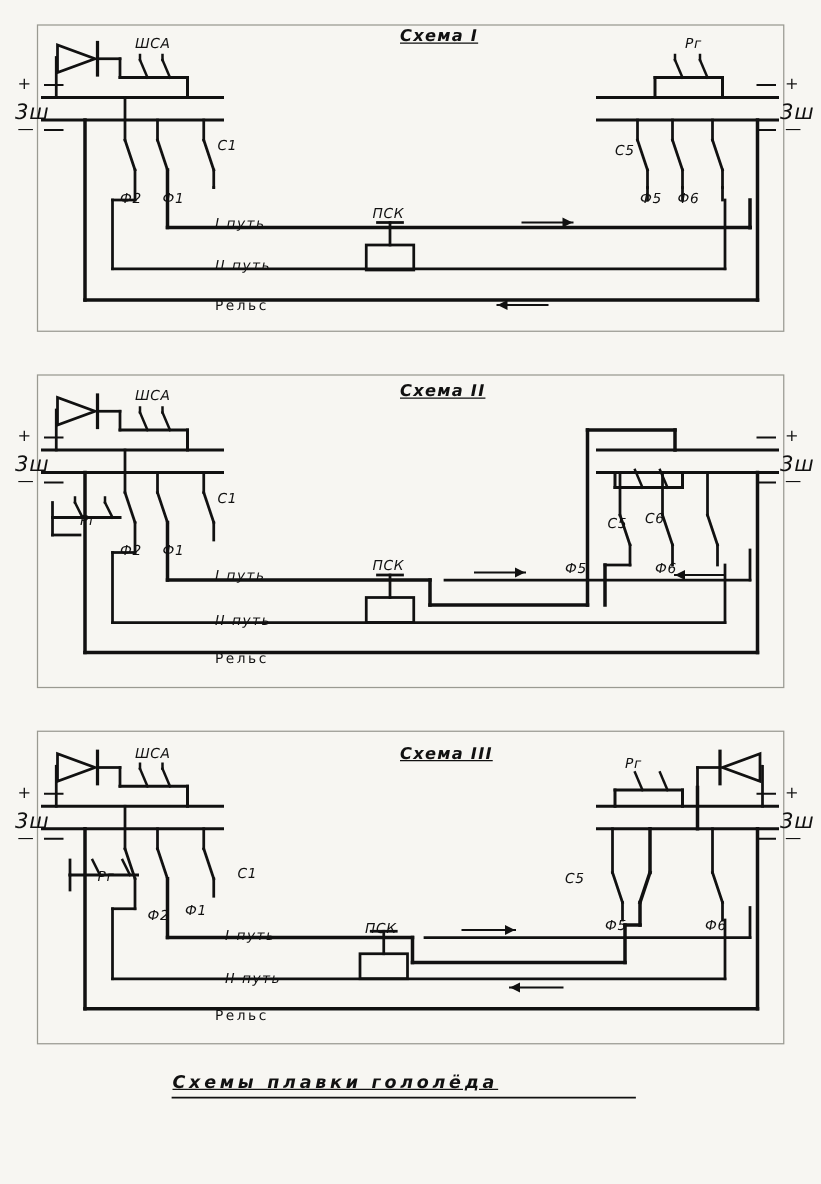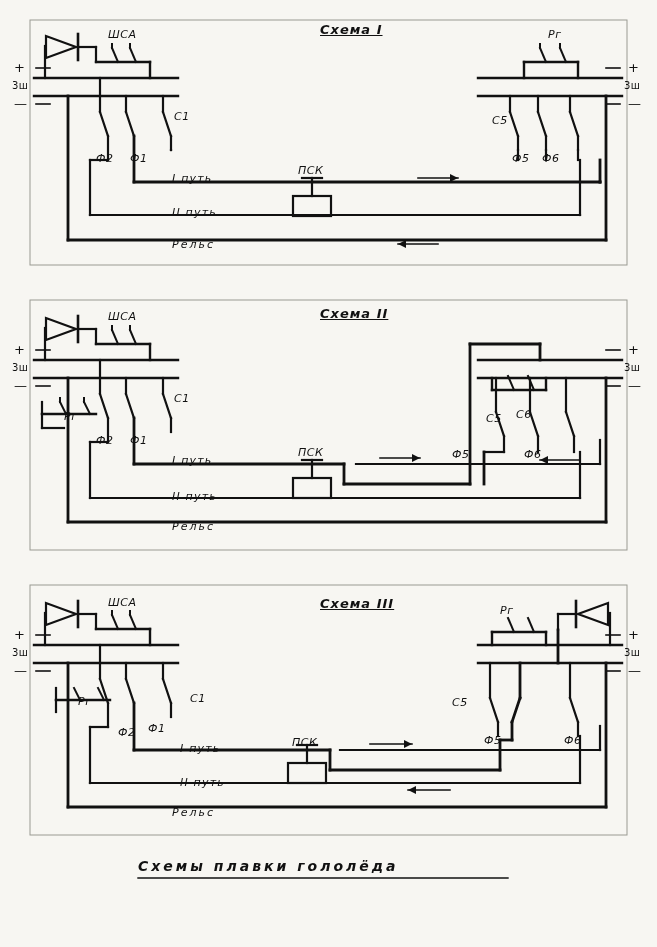--- a/index.html
+++ b/index.html
@@ -23,26 +23,26 @@
   .title {
     font-size:13px;
     font-style:italic;
     font-weight:bold;
     text-decoration:underline;
     letter-spacing:1px;
     margin-left:48px;
   }
   .el { font-size:11px; font-style:italic; }
   .path { font-size:11px; font-style:italic; letter-spacing:1.2px; }
-  .rail { font-size:11px; font-style:italic; letter-spacing:2px; }
+  .rail { font-size:11px; letter-spacing:2px; }
   .pol  { font-size:13px; }
-  .bus  { font-size:10px; }
+  .bus  { font-size:17px; font-style:italic; }
   .caption {
     font-size:14px; font-style:italic; font-weight:bold;
-    letter-spacing:3px; text-align:center;
+    letter-spacing:3px; text-decoration:underline;text-align:center;
   }
   .note { font-size:11.5px; font-style:italic; letter-spacing:2px; }
 </style>
 </head>
 <body style="background: rgb(247, 246, 242);">
 
 <div class="sheet">
 
   <svg class="draw" viewBox="0 0 657 947">
     <g stroke="#111" fill="none" stroke-linecap="square">

